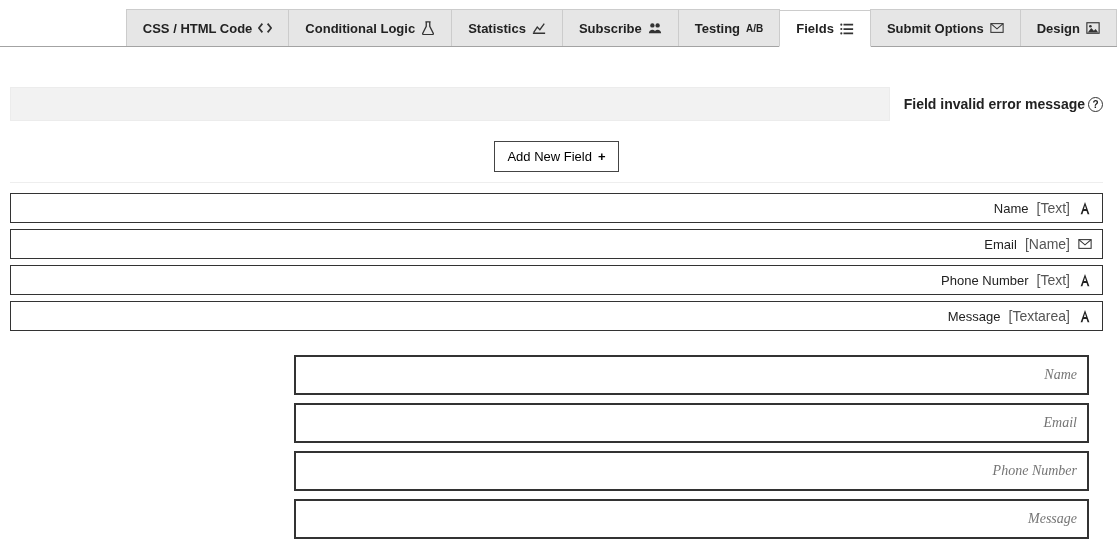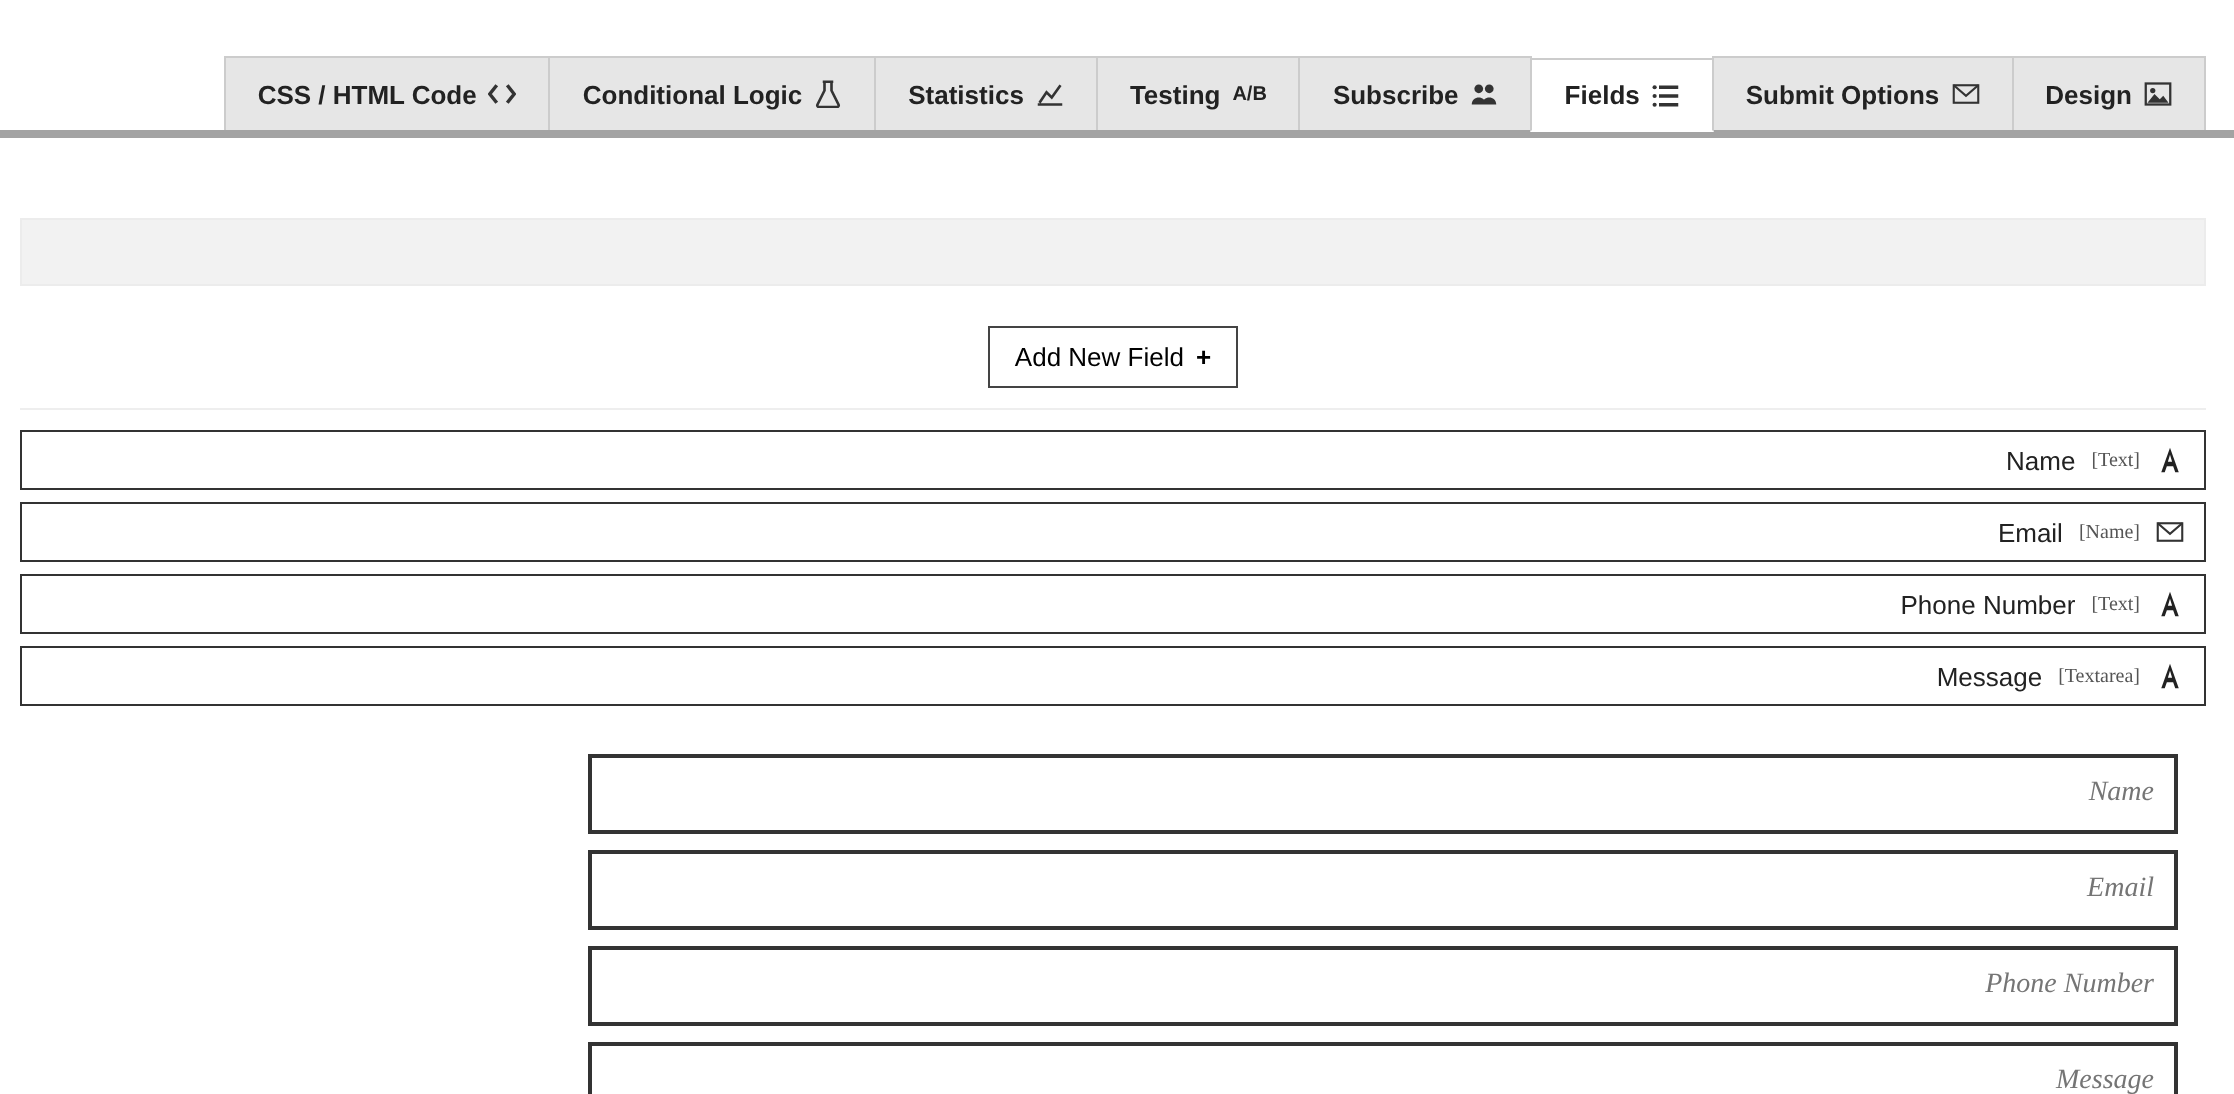--- a/index.html
+++ b/index.html
@@ -6,23 +6,22 @@
     body {
       font-family: Arial, Helvetica, sans-serif;
       background: #fff;
       font-size: 13px;
       color: #222;
       width: 1117px;
     }
     .tabs {
       display: flex;
       justify-content: flex-end;
-      border-bottom: 4px solid #a3a3a3;
-      margin-top: 28px;
-      padding-right: 14px;
+      border-bottom: 1px solid #a3a3a3;
+      margin-top: 9px;
     }
     .tab {
       background: #e6e6e6;
       border: 1px solid #ccc;
       border-bottom: none;
       padding: 10px 16px;
       font-weight: bold;
       font-size: 13px;
       cursor: pointer;
       display: flex;
@@ -91,22 +90,22 @@
       height: 30px;
       margin-bottom: 6px;
       display: flex;
       align-items: center;
       justify-content: flex-end;
       padding-right: 10px;
       gap: 8px;
       font-size: 13px;
     }
     .field-type {
-      font-family: Liberation Serif, serif;
-      font-size: 10px;
+      font-family: Liberation Sans, sans-serif;
+      font-size: 14px;
       color: #555;
     }
     .field-icon { width: 14px; height: 14px; display: inline-flex; color:#222; }
 
     .preview {
       margin-top: 24px;
       margin-left: 284px;
       margin-right: 14px;
     }
     .p-input {
@@ -145,32 +144,32 @@
   </div>
   <div class="tab">
     <span>Statistics</span>
     <span class="ic">
         <svg viewBox="0 0 16 16">
           <path fill="none" stroke="#333" stroke-width="1.5" d="M1 14h14M2 13l4-6 3 3 5-7"></path>
         </svg>
       </span>
   </div>
   <div class="tab">
-    <span>Testing</span>
-    <span class="ic" style="font-size:10px;font-weight:bold;width:auto;">A/B</span>
-  </div>
-  <div class="tab">
     <span>Subscribe</span>
     <span class="ic">
         <svg viewBox="0 0 16 16">
           <circle cx="5" cy="5" r="2.5" fill="#333"></circle>
           <circle cx="11" cy="5" r="2.5" fill="#333"></circle>
           <path fill="#333" d="M1 14c0-2.5 2-4 4-4s4 1.5 4 4zM7 14c0-2.5 2-4 4-4s4 1.5 4 4z"></path>
         </svg>
       </span>
+  </div>
+  <div class="tab">
+    <span>Testing</span>
+    <span class="ic" style="font-size:10px;font-weight:bold;width:auto;">A/B</span>
   </div>
   <div class="tab active">
     <span>Fields</span>
     <span class="ic">
         <svg viewBox="0 0 16 16">
           <path stroke="#333" stroke-width="2" d="M4 3h11M4 8h11M4 13h11"></path>
           <circle cx="1.5" cy="3" r="1.2" fill="#333"></circle>
           <circle cx="1.5" cy="8" r="1.2" fill="#333"></circle>
           <circle cx="1.5" cy="13" r="1.2" fill="#333"></circle>
         </svg>
@@ -194,20 +193,24 @@
           <path fill="#333" d="M2 13l4-5 3 3 2-2 3 4z"></path>
         </svg>
       </span>
   </div>
 </div>
 
 <div class="content">
 
   <div class="error-row">
     <input class="error-input" type="text" style="">
+    <div class="error-label">
+      <span>Field invalid error message</span>
+      <span class="qmark">?</span>
+    </div>
   </div>
 
   <div class="add-row">
     <button class="add-btn">
       <span>Add New Field</span>
       <span style="font-weight:bold;">+</span>
     </button>
   </div>
 
   <div class="fields-list">

